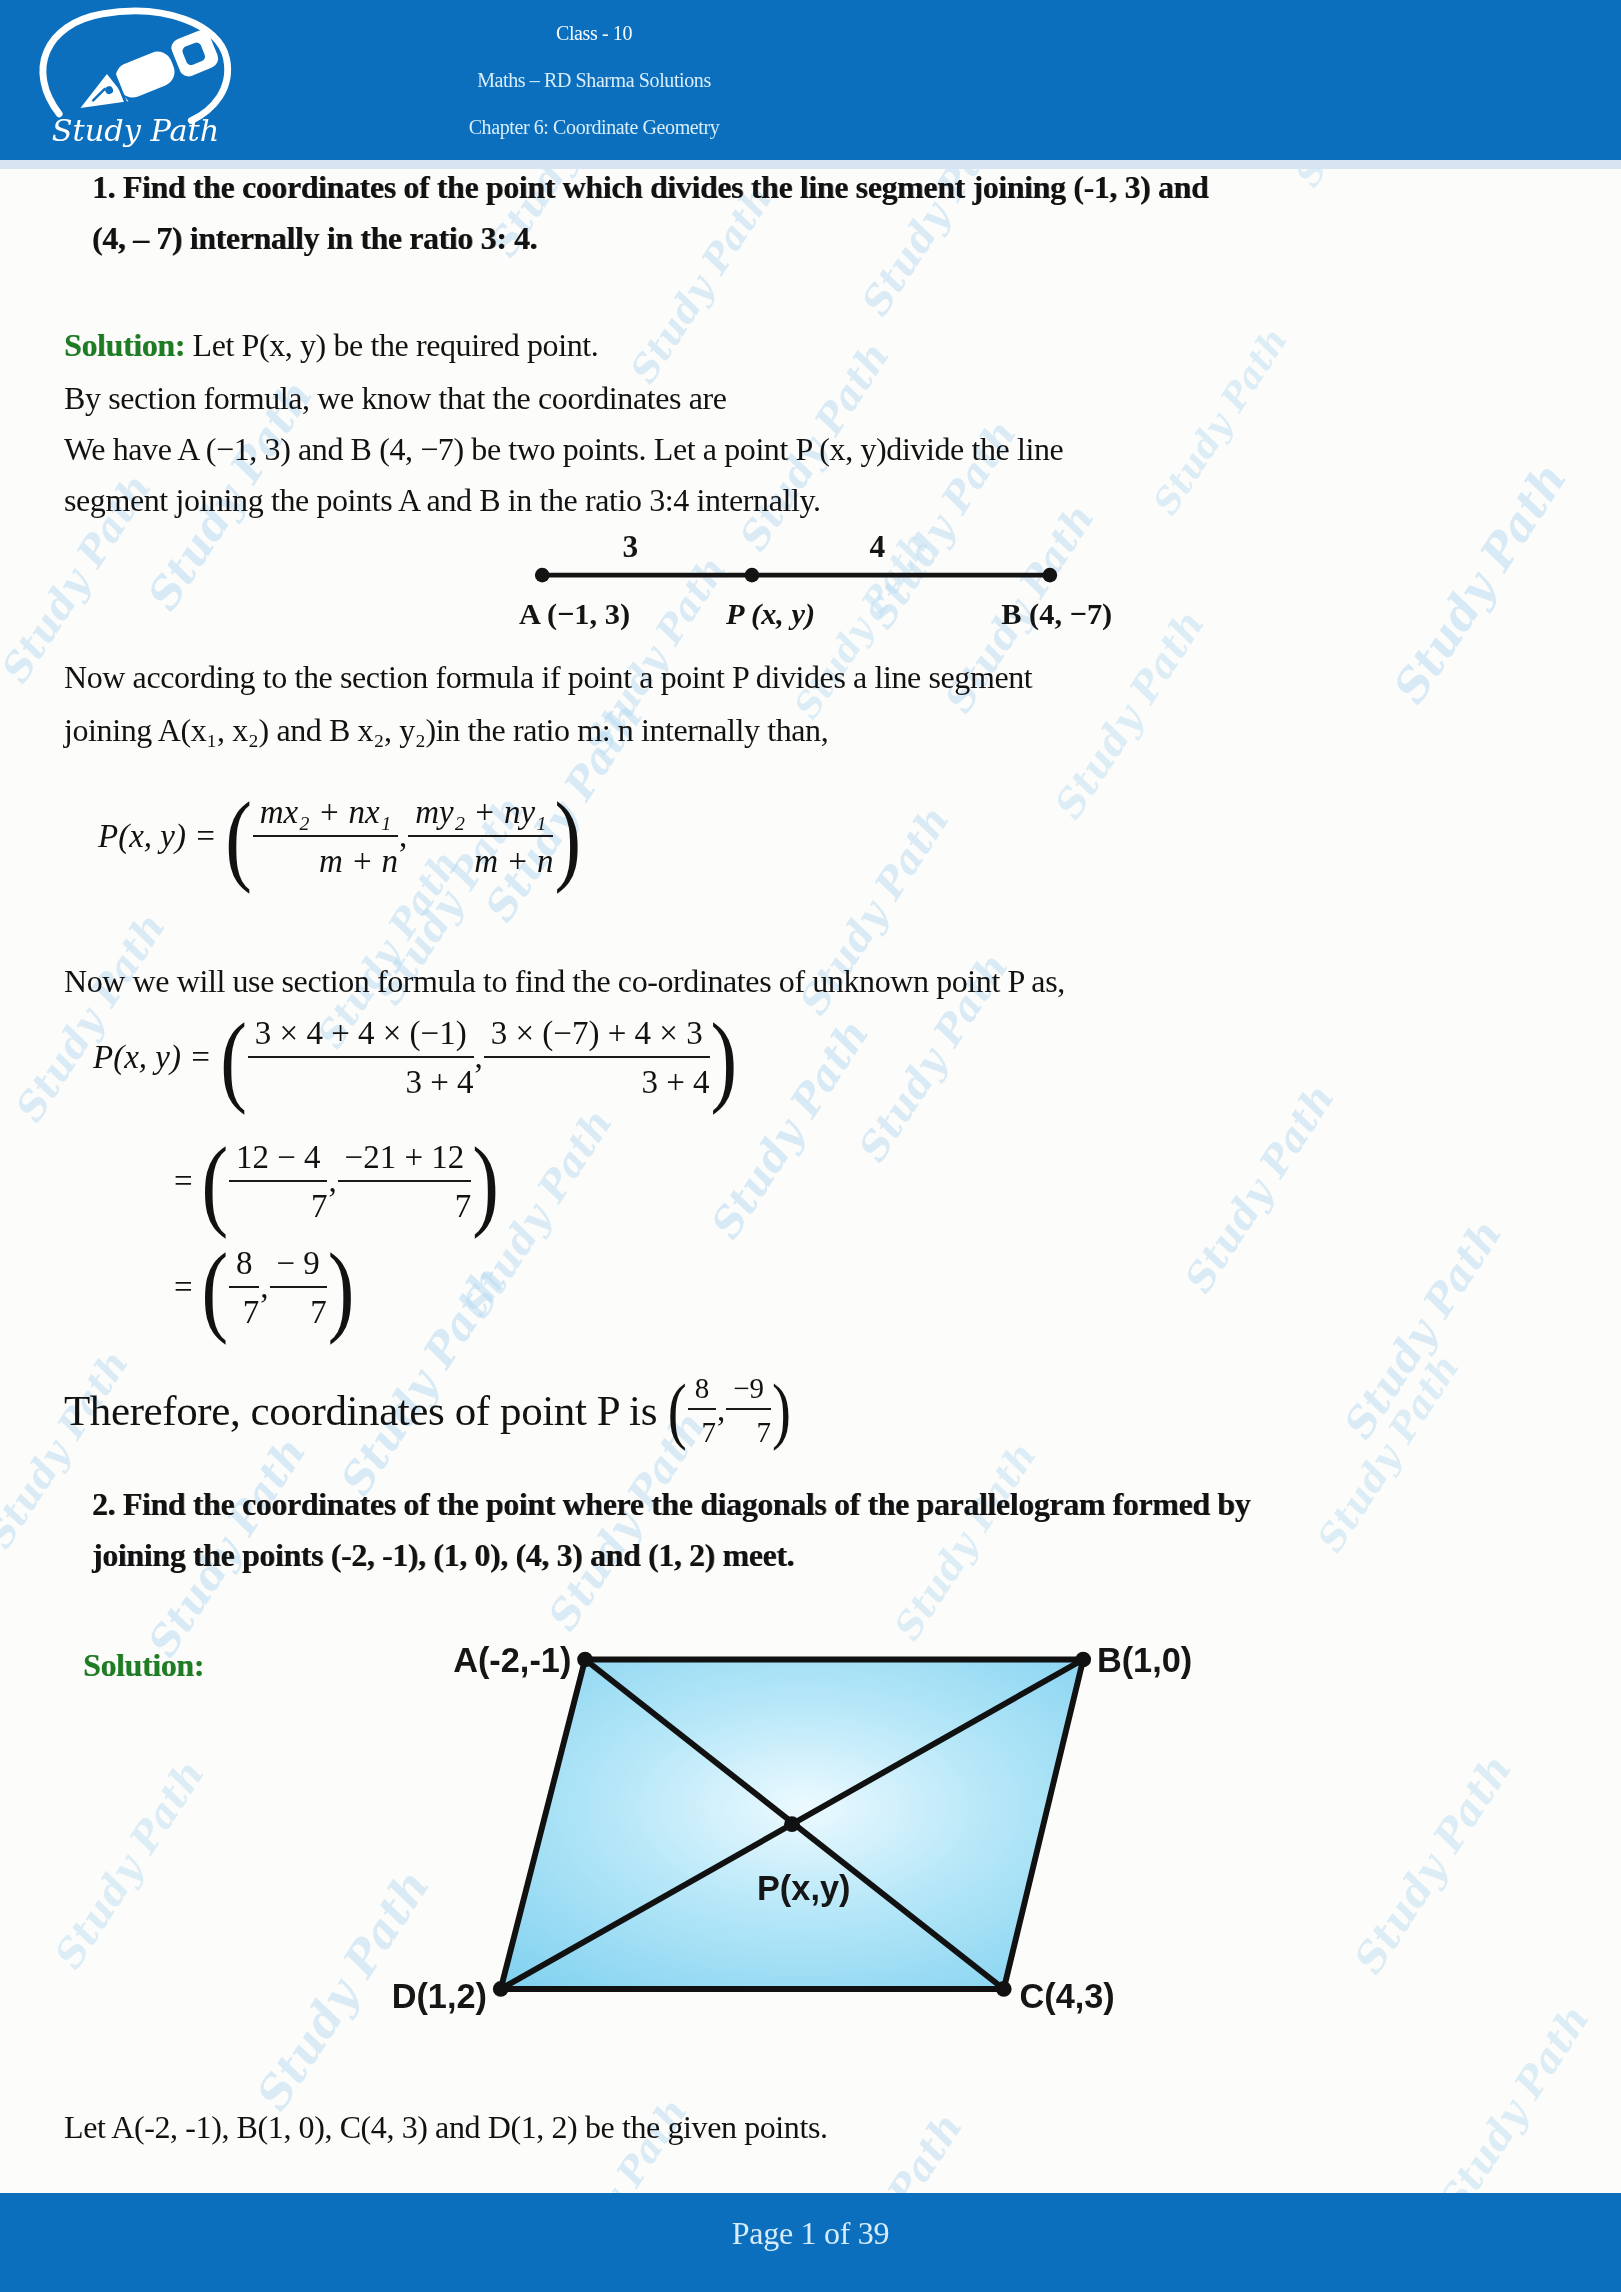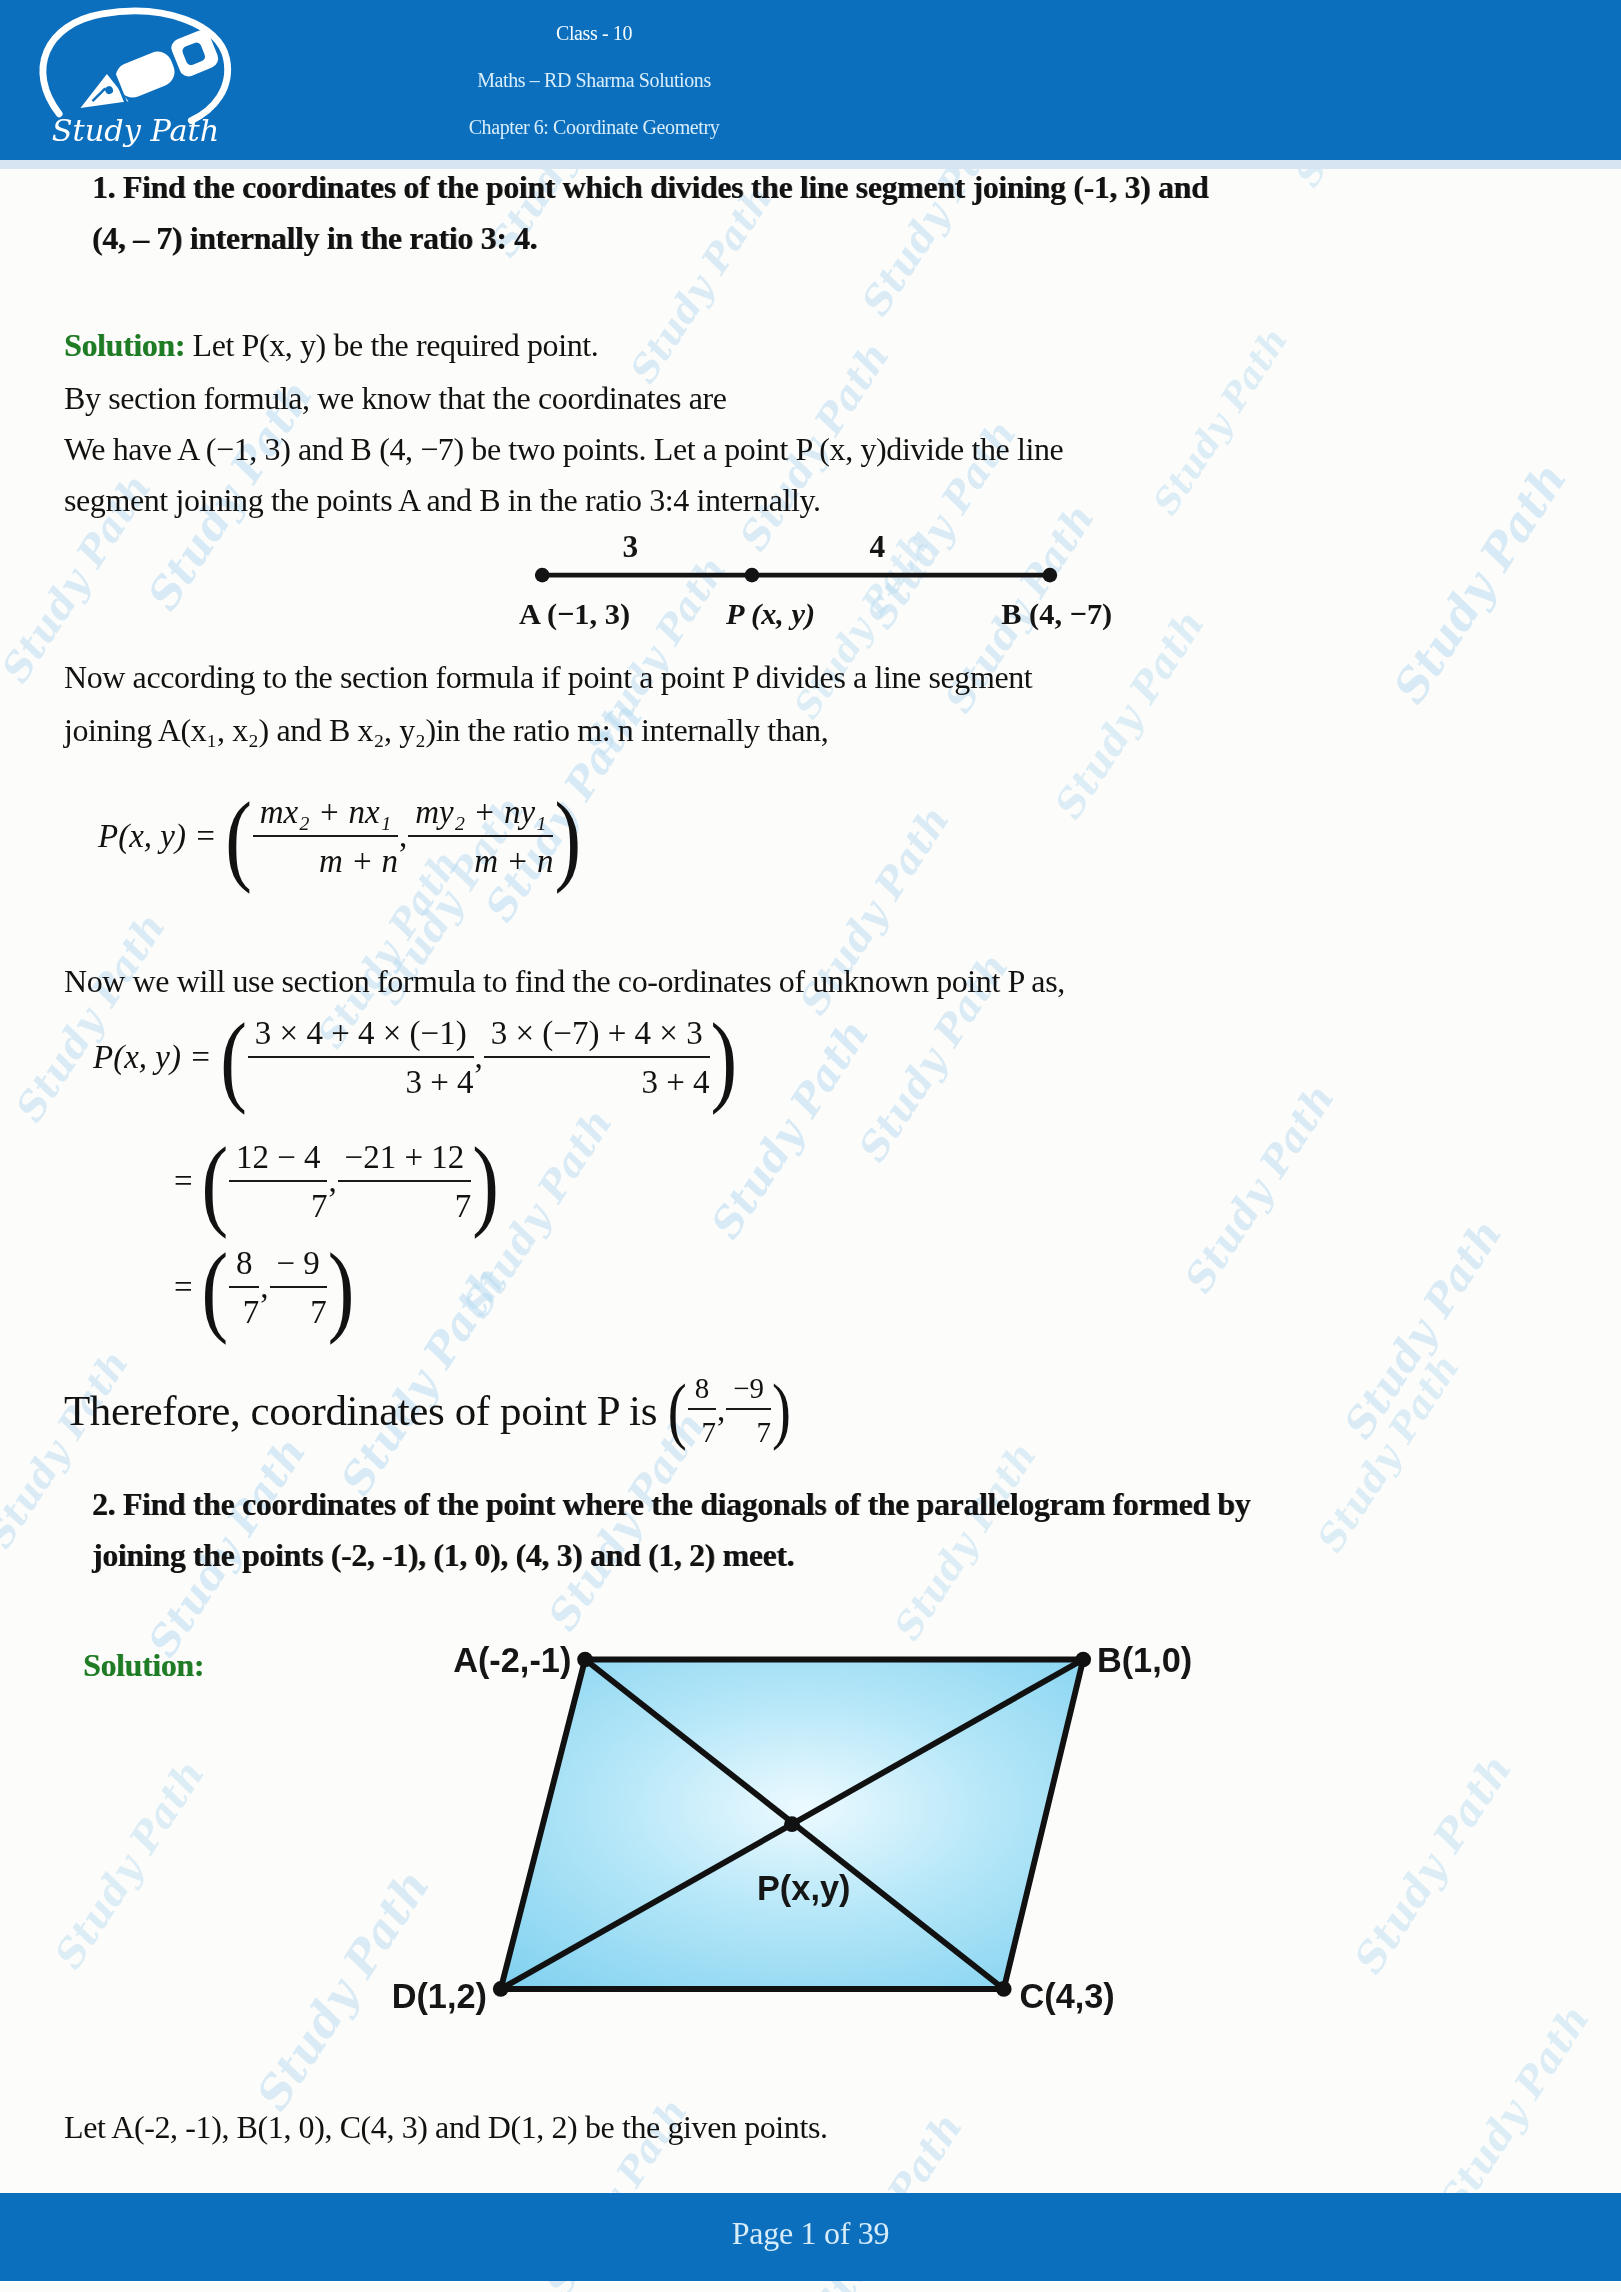--- a/index.html
+++ b/index.html
@@ -18,21 +18,21 @@
     position:absolute; left:0; top:160px; width:100%; height:8.8px;
     background:#d7e5f2; z-index:3;
   }
   .titles {
     position:absolute; left:294px; top:9.8px; width:600px; text-align:center;
     font-size:20px; line-height:47px; letter-spacing:-0.4px; color:#d9eefa;
   }
   .titles .t1 { color:#f6fdff; }
   .logo { position:absolute; left:17.6px; top:2px; }
   .footer-bar {
-    position:absolute; left:0; top:2193px; width:100%; height:88px;
+    position:absolute; left:0; top:2193px; width:100%; height:100px;
     background:var(--header-blue,#0b6fbe); z-index:3;
   }
   .footer-text {
     position:absolute; left:0; top:21.6px; width:100%; text-align:center;
     font-size:32px; color:#d7ecf9; letter-spacing:-0.3px;
   }
   
   .wm {
     position:absolute; z-index:1; white-space:nowrap;
     transform:translate(-50%,-50%) rotate(-57deg);

